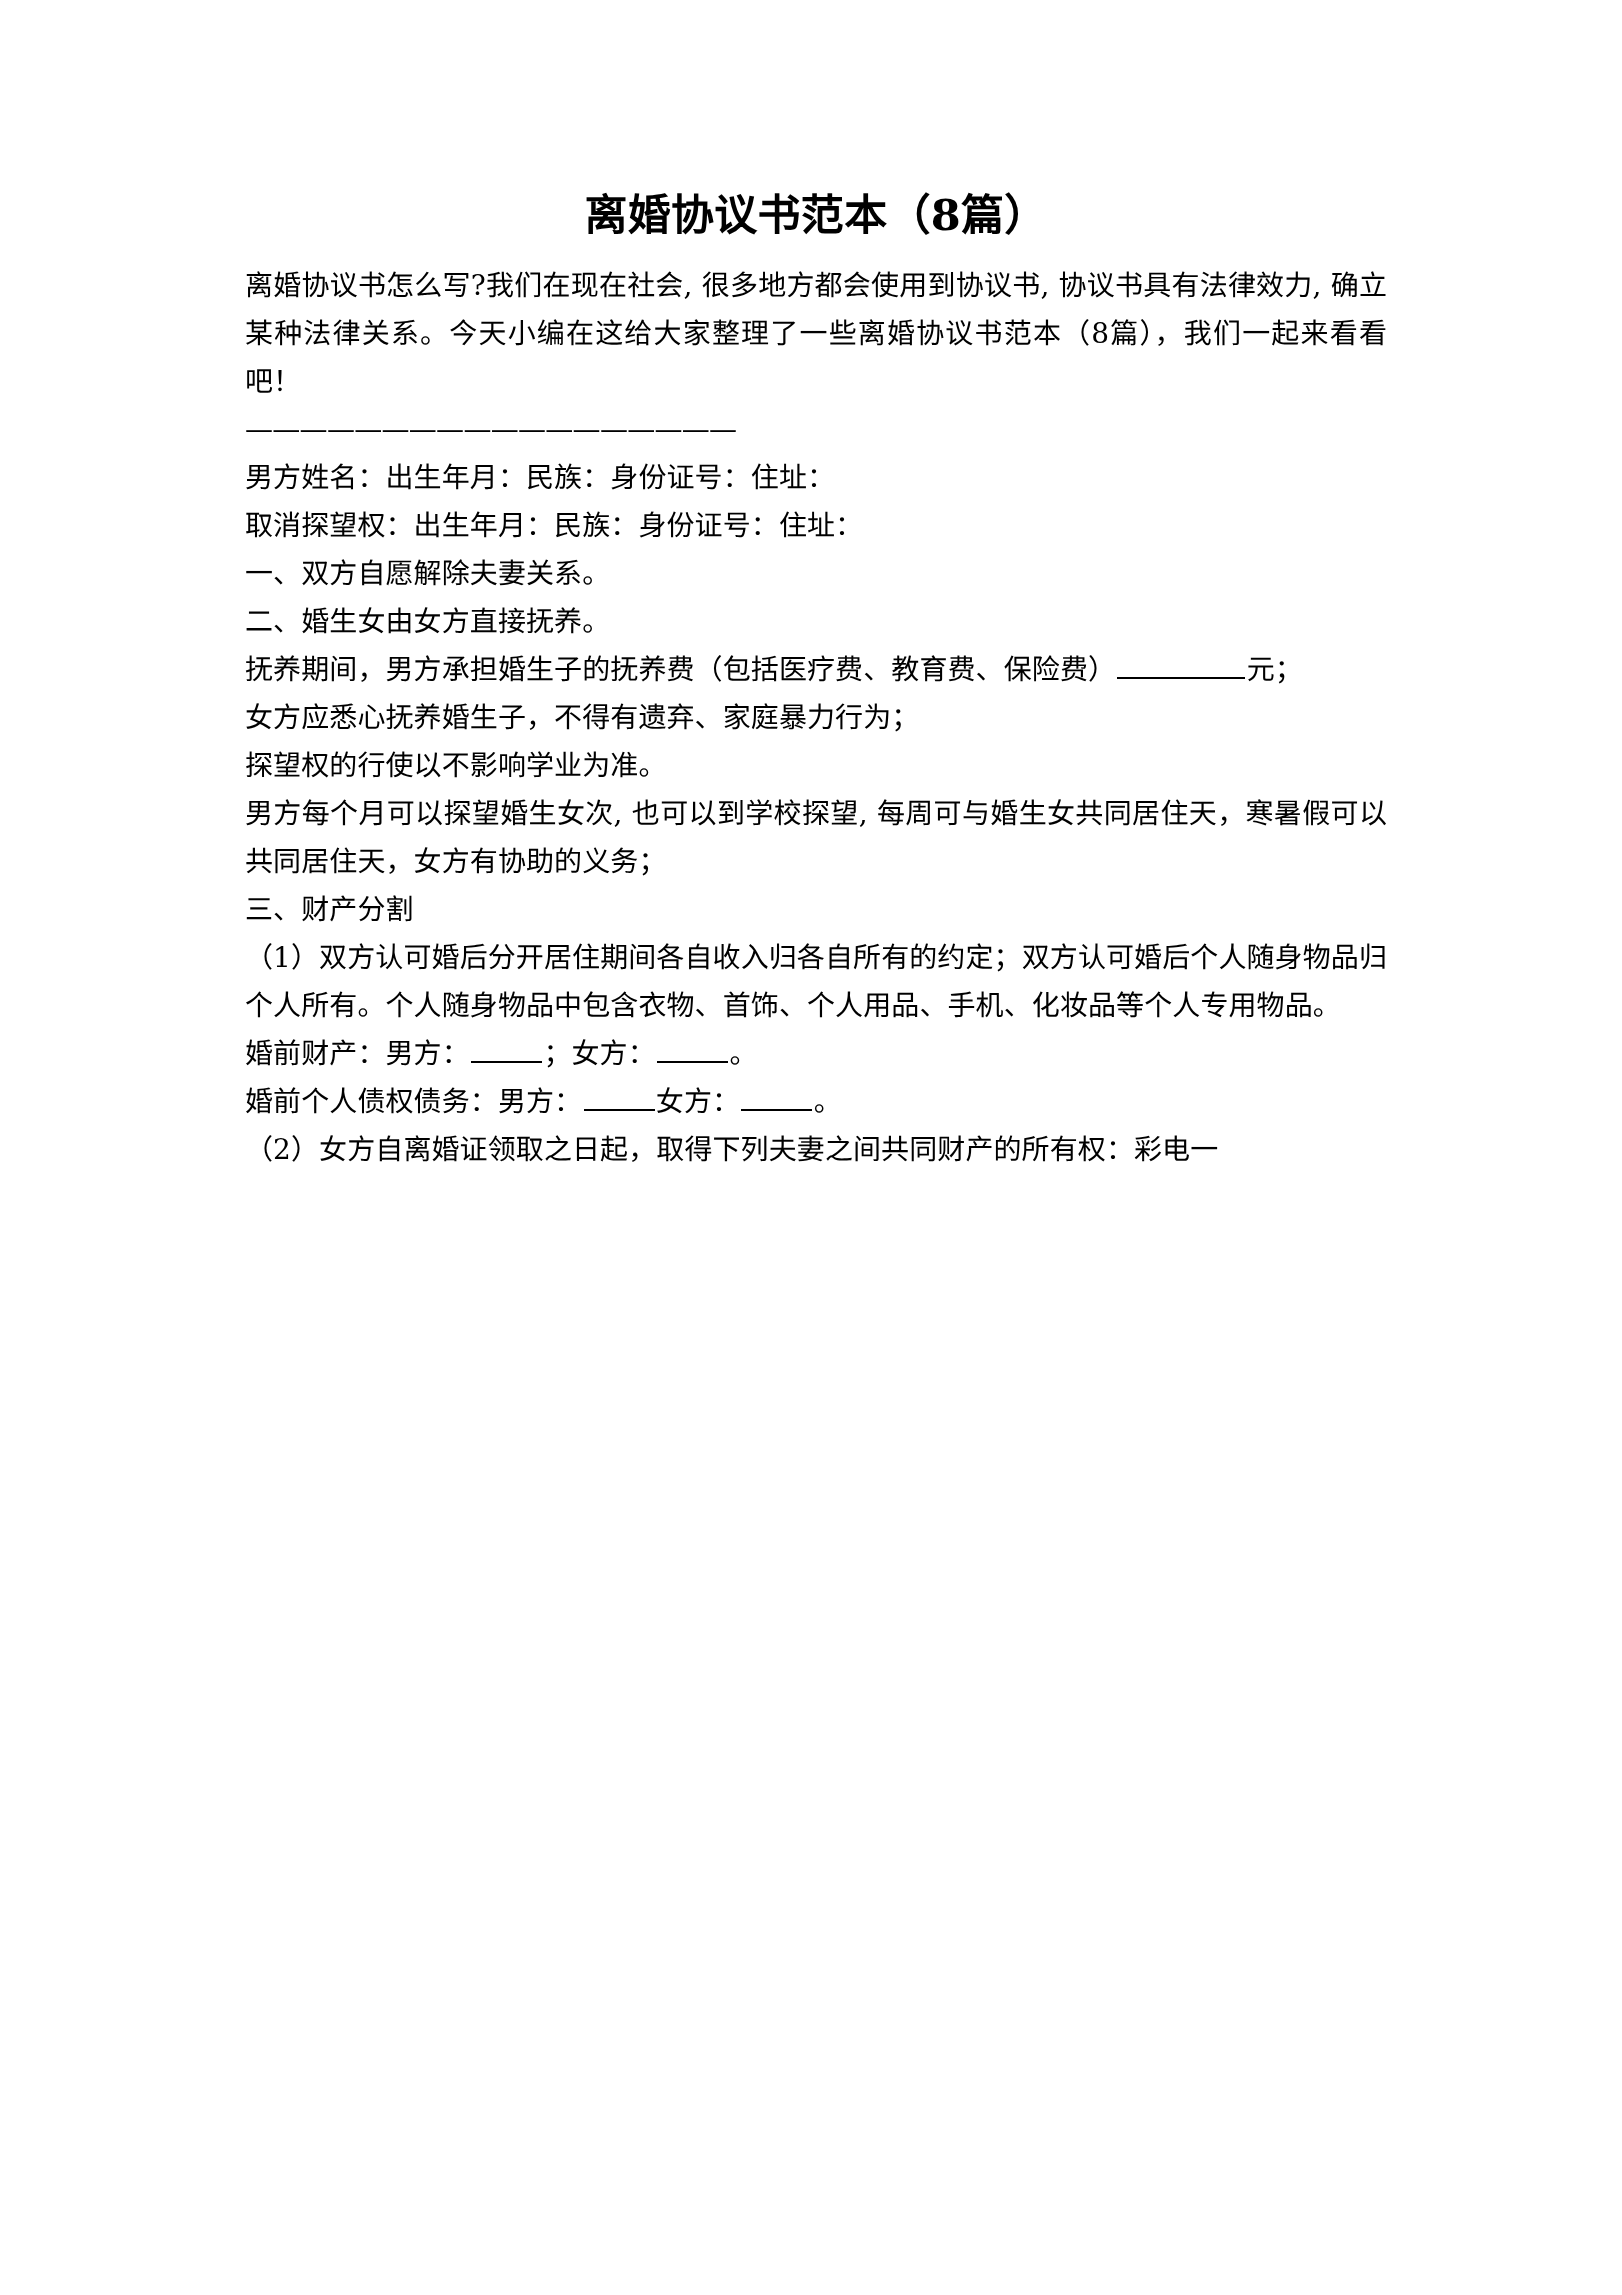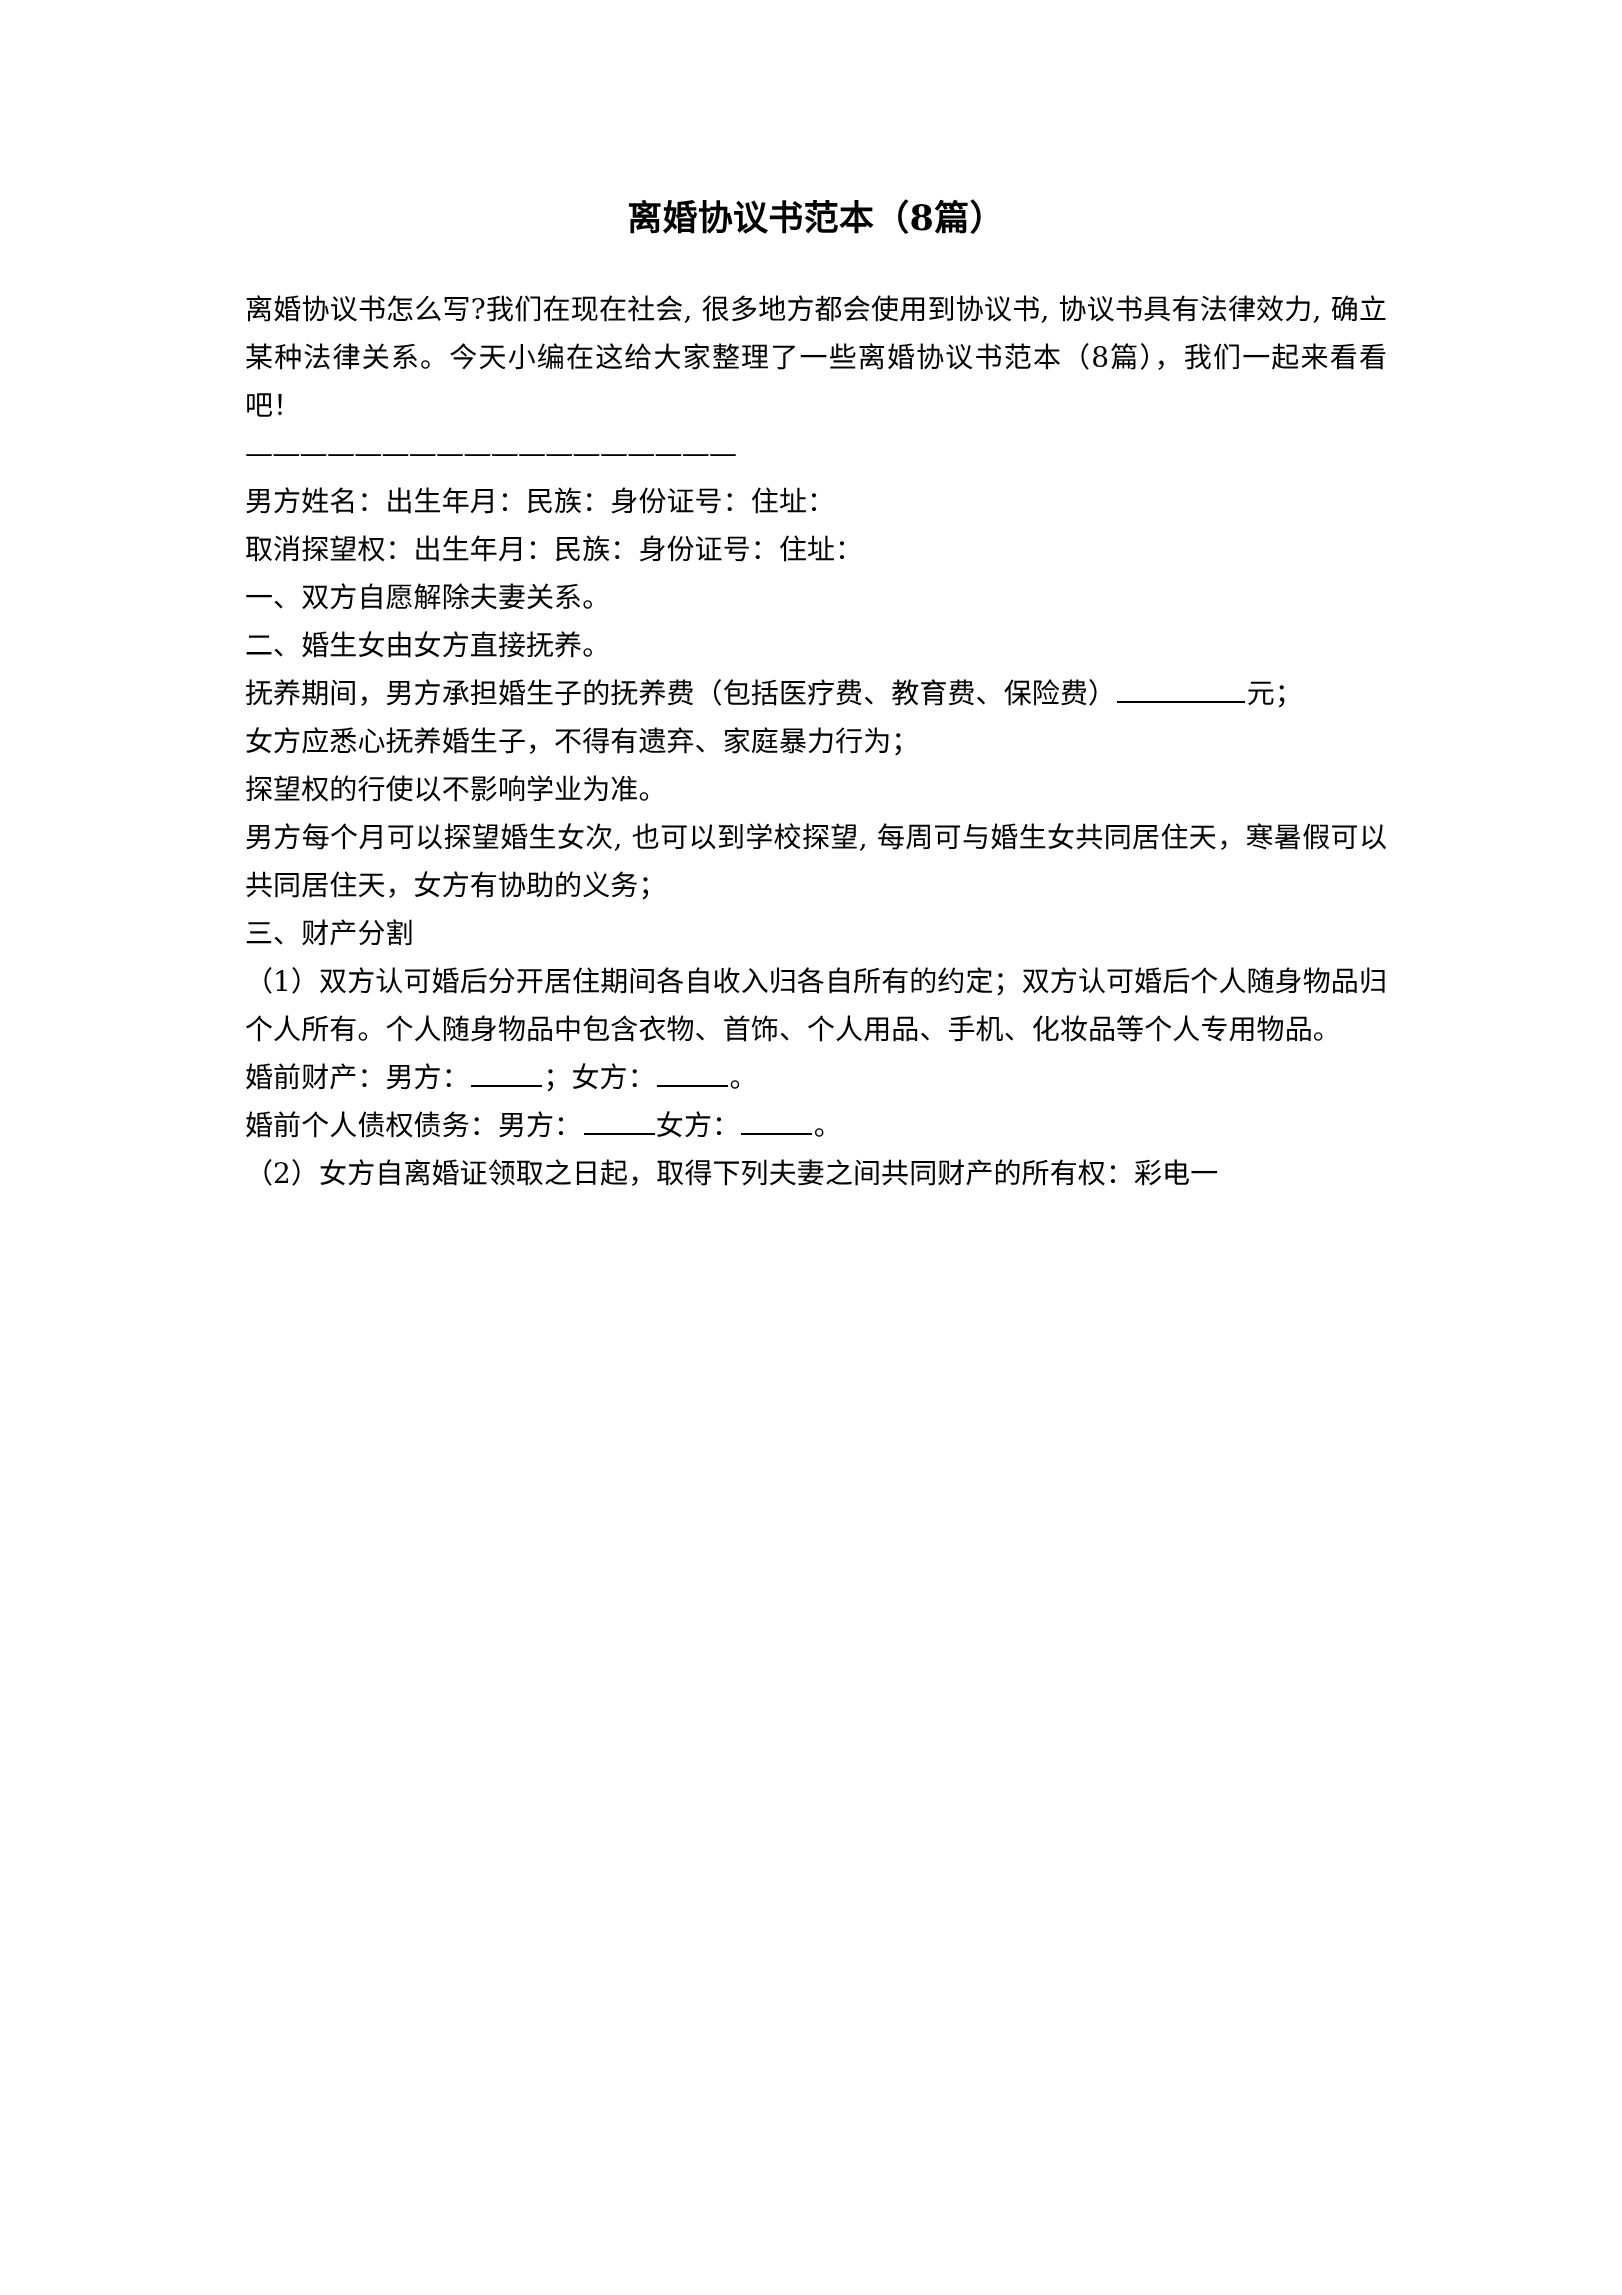--- a/index.html
+++ b/index.html
@@ -18,41 +18,41 @@
   }
   .content {
     position: absolute;
     left: 245px;
     top: 0;
     width: 1142px;
   }
   .doc-title {
     font-family: "DejaVu Serif", "Liberation Serif", serif;
     font-weight: bold;
-    font-size: 35px;
+    font-size: 43px;
     line-height: 1;
     text-align: center;
     color: #000000;
-    margin: 12px;
+    margin: 6px;
     padding-top: 188px;
     letter-spacing: 0.3px;
   }
   .para {
     font-family: "DejaVu Serif", "Liberation Serif", serif;
     font-size: 28px;
     line-height: 48px;
     color: #000000;
     margin: 0;
     text-align: justify;
     text-justify: inter-character;
     word-break: break-all;
     letter-spacing: 0.1px;
   }
   .para.first-intro {
-    margin-top: 51px;
+    margin-top: 25px;
   }
   .divider-line {
     font-family: "DejaVu Serif", "Liberation Serif", serif;
     font-size: 28px;
     line-height: 48px;
     color: #000000;
     margin: 0;
     letter-spacing: -0.7px;
     white-space: nowrap;
   }

